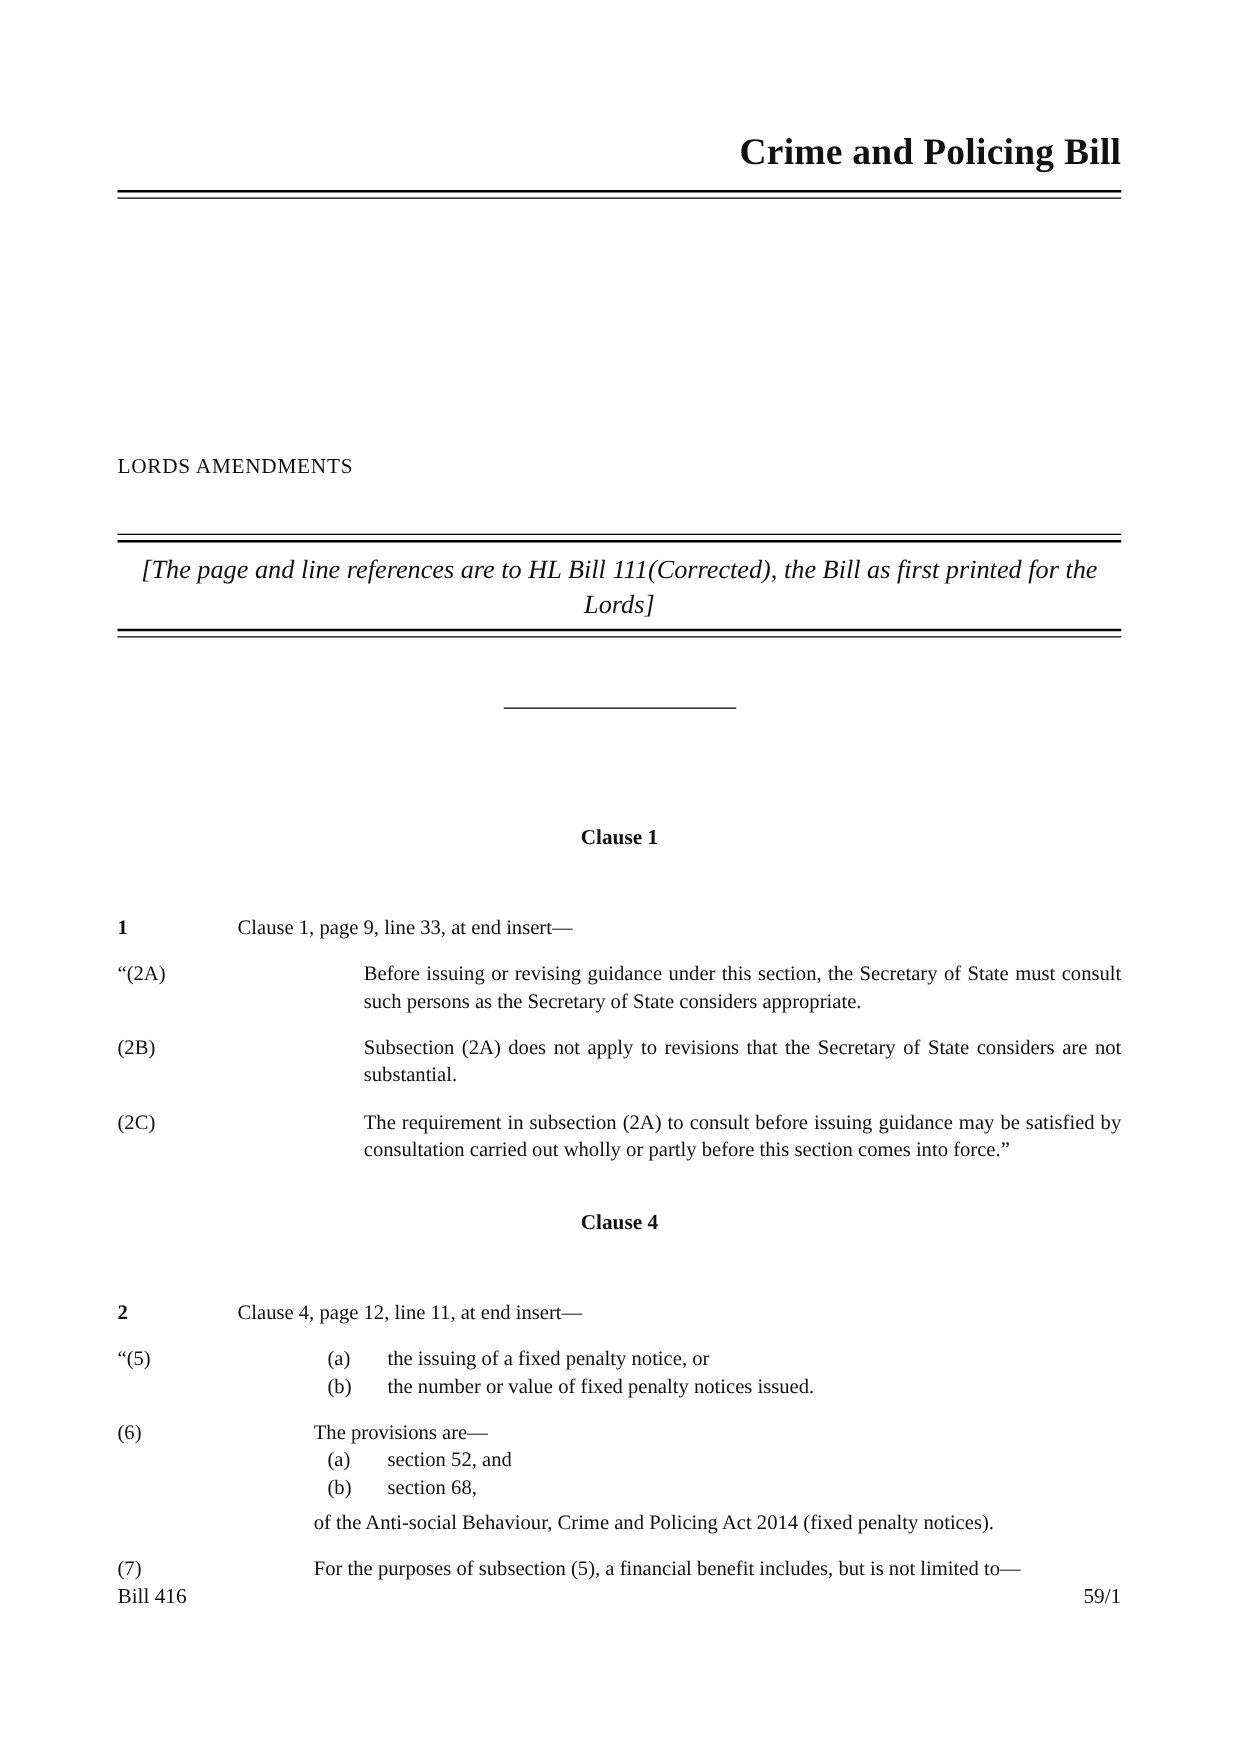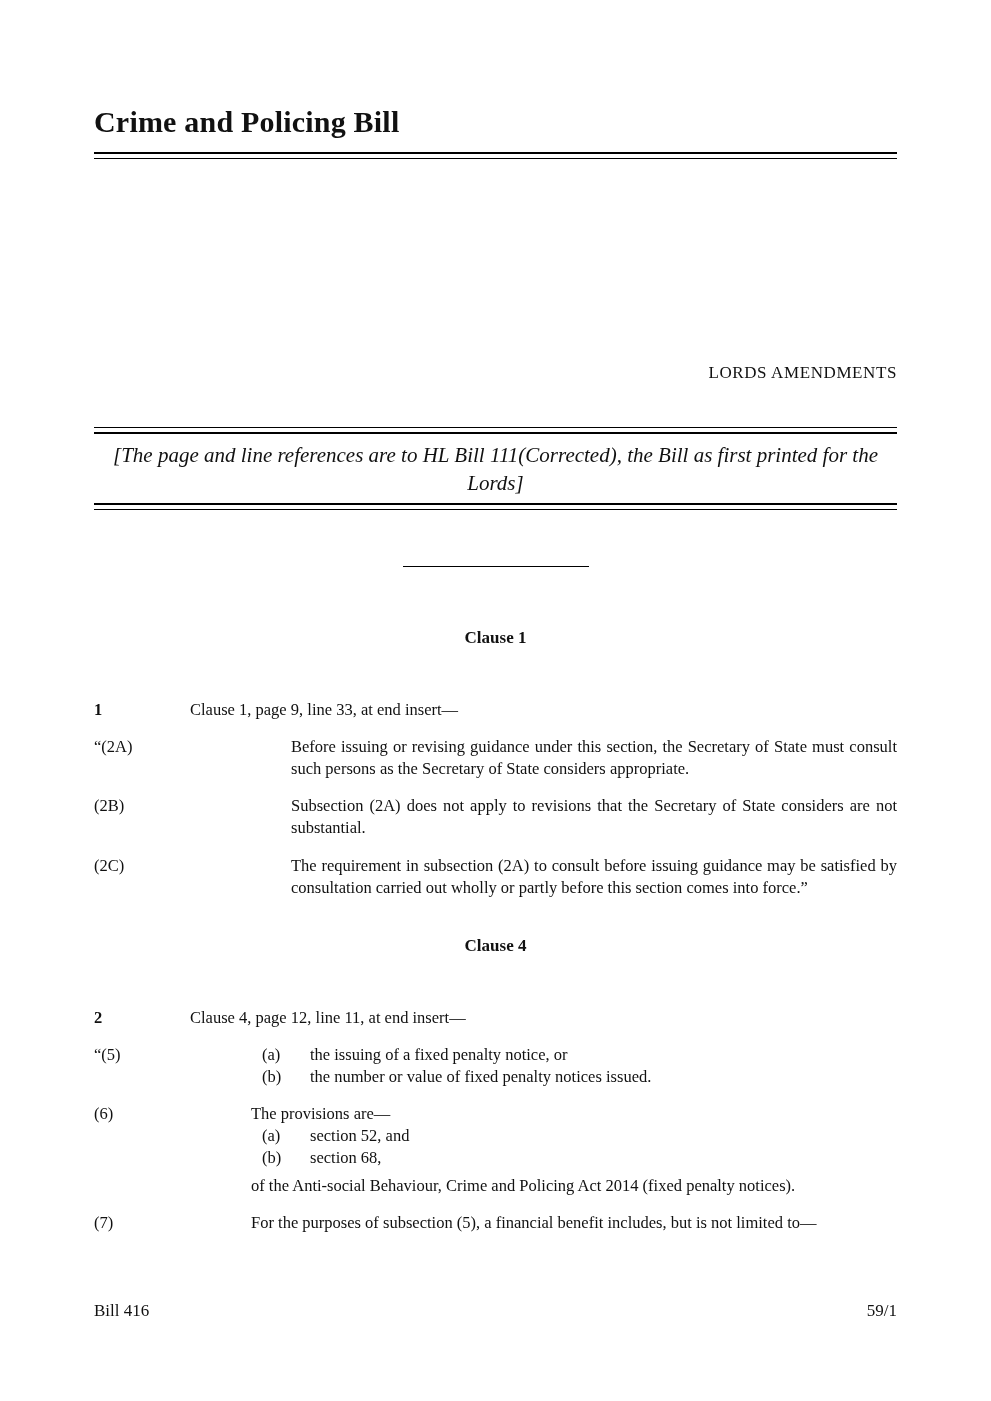--- a/index.html
+++ b/index.html
@@ -20,34 +20,34 @@
   .page {
     position: relative;
     width: 991px;
     height: 1401px;
   }
   .content {
     margin: 0 94px;
     padding-top: 102px;
   }
   .doc-title {
-    text-align: left;
+    text-align: right;
     font-size: 30px;
     font-weight: bold;
     letter-spacing: 0.2px;
   }
   .rule-double-title {
     margin-top: 10px;
     height: 4px;
     border-top: 2.5px solid #000;
     border-bottom: 1px solid #000;
   }
   .lords-heading {
     margin-top: 203px;
-    text-align: right;
+    text-align: left;
     font-size: 17px;
     letter-spacing: 0.6px;
   }
   .ref-rule-top {
     margin-top: 42px;
     height: 4px;
     border-top: 1px solid #000;
     border-bottom: 2.5px solid #000;
   }
   .ref-note {
@@ -66,21 +66,21 @@
     width: 186px;
     border-top: 1.5px solid #000;
     height: 0;
   }
   .clause-heading {
     text-align: center;
     font-weight: bold;
     font-size: 17px;
   }
   .clause-heading.first {
-    margin-top: 60px;
+    margin-top: 92px;
   }
   .clause-heading.later {
     margin-top: 36px;
   }
   .amendment {
     display: flex;
     margin-top: 49px;
   }
   .amd-num {
     flex: 0 0 96px;
@@ -122,21 +122,21 @@
     flex: 1;
   }
   .prov-closing {
     margin-top: 6px;
     text-align: justify;
   }
   .footer {
     position: absolute;
     left: 94px;
     right: 94px;
-    top: 1300px;
+    top: 1266px;
     display: flex;
     justify-content: space-between;
     font-size: 17px;
   }
 </style>
 </head>
 <body>
 
 <div class="page">
   <div class="content">

